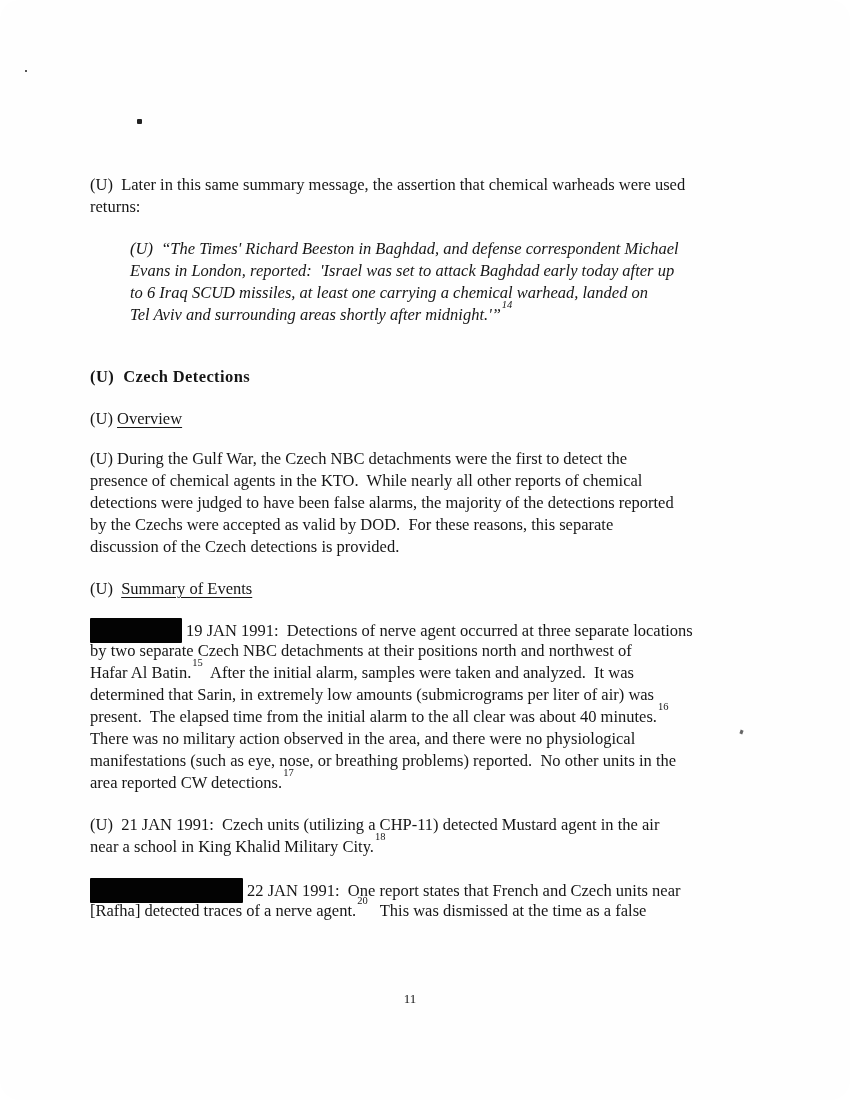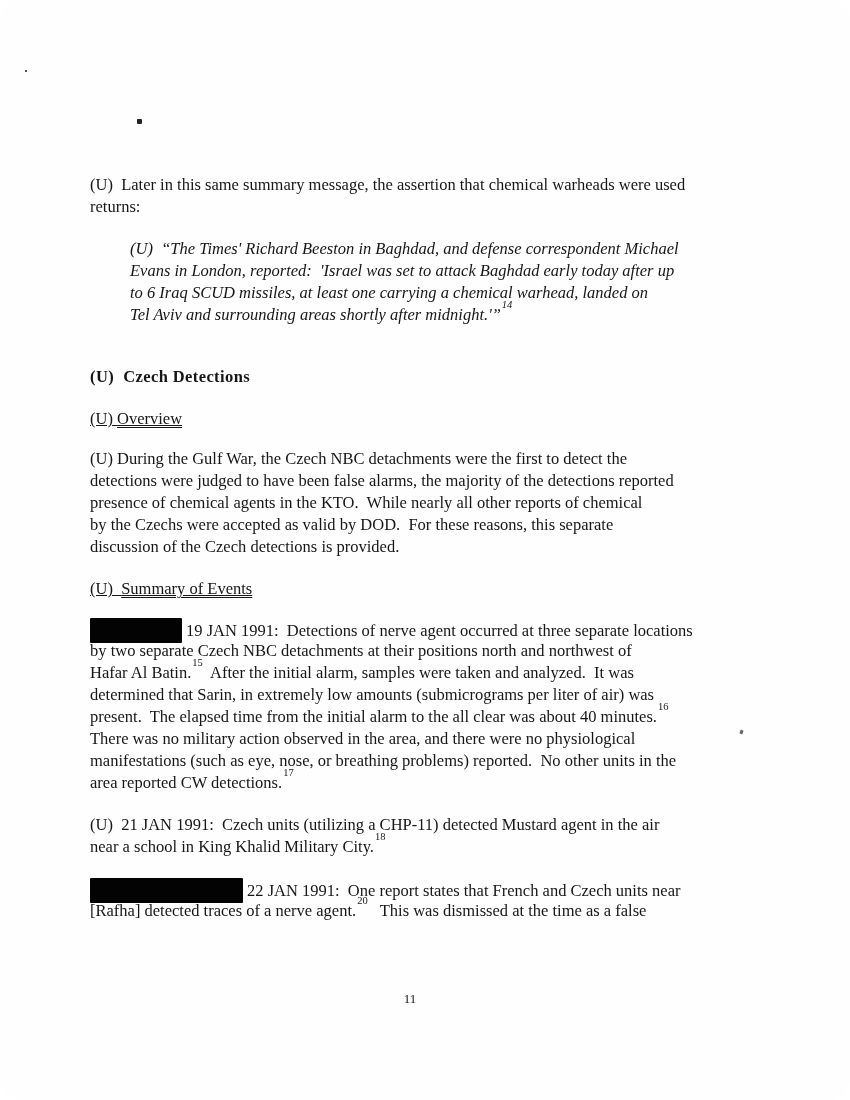--- a/index.html
+++ b/index.html
@@ -24,21 +24,21 @@
   .block { margin: 0 0 20px 0; }
   .block.paragraph { }
   .block.quote {
     padding-left: 40px;
     font-style: italic;
     margin-top: 1px;
     margin-bottom: 40px;
     width: 590px;
   }
   .block.heading { font-weight: 700; letter-spacing: 0.4px; }
-  .block.subheading { margin-bottom: 18px; text-decoration: underline; }
+  .block.subheading { margin-bottom: 18px; }
   .line {
     height: 22px;
     white-space: pre;
   }
   sup.fn {
     font-size: 10.5px;
     line-height: 0;
     position: relative;
     top: -6px;
     margin-left: 1px;
@@ -88,22 +88,22 @@
         <div class="line"><span>Tel Aviv and surrounding areas shortly after midnight.'”</span><sup class="fn">14</sup></div>
       </div>
       <div class="block heading">
         <div class="line"><span>(U)  Czech Detections</span></div>
       </div>
       <div class="block subheading">
         <div class="line"><span>(U) </span><span class="underlined">Overview</span></div>
       </div>
       <div class="block paragraph">
         <div class="line"><span>(U) During the Gulf War, the Czech NBC detachments were the first to detect the</span></div>
+        <div class="line"><span>presence of chemical agents in the KTO.  While nearly all other reports of chemical</span></div>
         <div class="line"><span>detections were judged to have been false alarms, the majority of the detections reported</span></div>
-        <div class="line"><span>presence of chemical agents in the KTO.  While nearly all other reports of chemical</span></div>
         <div class="line"><span>by the Czechs were accepted as valid by DOD.  For these reasons, this separate</span></div>
         <div class="line"><span>discussion of the Czech detections is provided.</span></div>
       </div>
       <div class="block subheading">
         <div class="line"><span>(U)  </span><span class="underlined">Summary of Events</span></div>
       </div>
       <div class="block paragraph">
         <div class="line"><span class="redaction" style="width: 92px;"></span><span>19 JAN 1991:  Detections of nerve agent occurred at three separate locations</span></div>
         <div class="line"><span>by two separate Czech NBC detachments at their positions north and northwest of</span></div>
         <div class="line"><span>Hafar Al Batin.</span><sup class="fn">15</sup><span>  After the initial alarm, samples were taken and analyzed.  It was</span></div>

